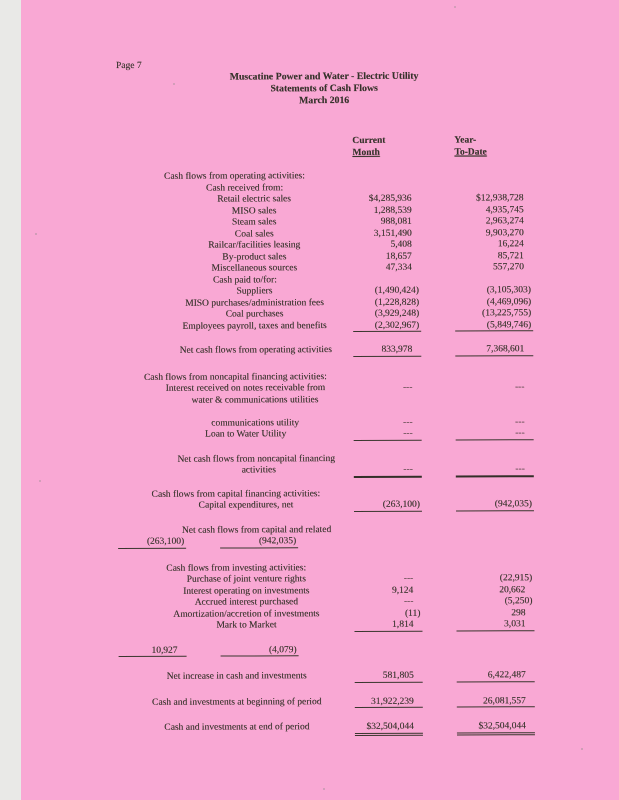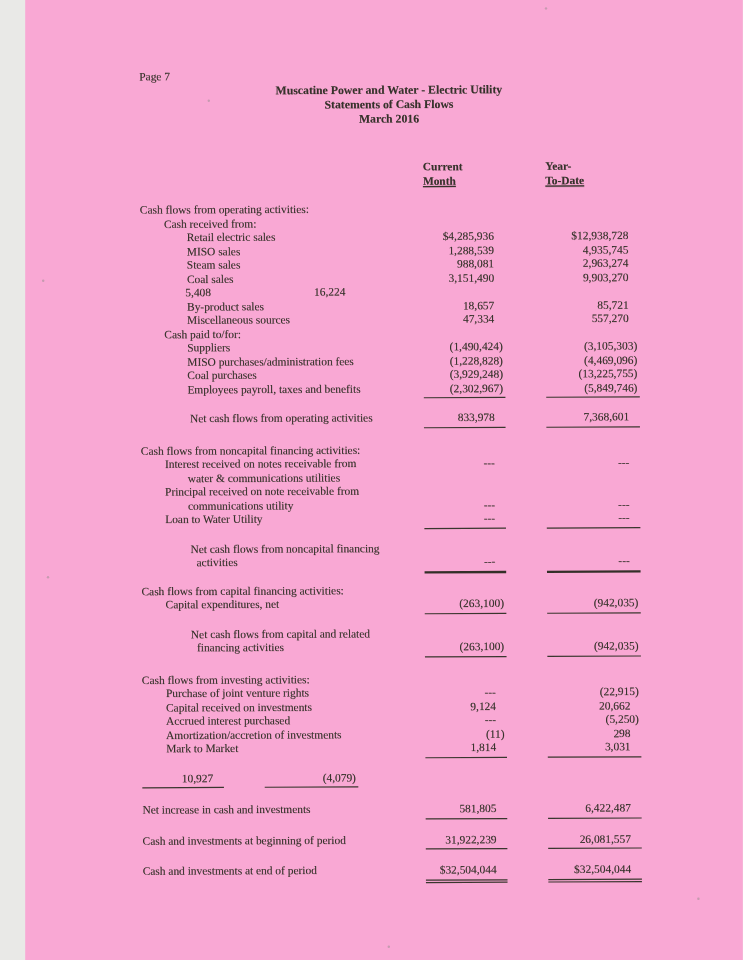--- a/index.html
+++ b/index.html
@@ -60,20 +60,21 @@
     display: flex;
     align-items: baseline;
     font-size: 9.5px;
     line-height: 11.5px;
     height: 11.5px;
   }
   .lbl {
     flex: 1;
     white-space: nowrap;
     overflow: visible;
+    text-align: center;
   }
   .i0 { padding-left: 0; }
   .i1 { padding-left: 20px; }
   .i2 { padding-left: 39px; }
   .i3 { padding-left: 41px; }
   .i4 { padding-left: 46px; }
   .val {
     width: 68px;
     text-align: right;
     padding-right: 9px;
@@ -159,20 +160,21 @@
           <span class="lbl i2">Steam sales</span>
           <span class="val col1">988,081</span>
           <span class="val col2">2,963,274</span>
         </div>
         <div class="srow">
           <span class="lbl i2">Coal sales</span>
           <span class="val col1">3,151,490</span>
           <span class="val col2">9,903,270</span>
         </div>
         <div class="srow">
+          <span class="lbl i2">Railcar/facilities leasing</span>
           <span class="val col1">5,408</span>
           <span class="val col2">16,224</span>
         </div>
         <div class="srow">
           <span class="lbl i2">By-product sales</span>
           <span class="val col1">18,657</span>
           <span class="val col2">85,721</span>
         </div>
         <div class="srow">
           <span class="lbl i2">Miscellaneous sources</span>
@@ -218,21 +220,20 @@
           <span class="lbl i1">Interest received on notes receivable from</span>
           <span class="val col1">---</span>
           <span class="val col2">---</span>
         </div>
         <div class="srow">
           <span class="lbl i2">water &amp; communications utilities</span>
           <span class="val col1"></span>
           <span class="val col2"></span>
         </div>
         <div class="srow">
-          <span class="lbl i1">Principal received on note receivable from</span>
           <span class="val col1"></span>
           <span class="val col2"></span>
         </div>
         <div class="srow">
           <span class="lbl i2">communications utility</span>
           <span class="val col1">---</span>
           <span class="val col2">---</span>
         </div>
         <div class="srow">
           <span class="lbl i1">Loan to Water Utility</span>
@@ -258,36 +259,35 @@
           <span class="lbl i1">Capital expenditures, net</span>
           <span class="val col1 rule-single paren">(263,100)</span>
           <span class="val col2 rule-single paren">(942,035)</span>
         </div>
         <div class="srow" style="margin-top: 13px;">
           <span class="lbl i3">Net cash flows from capital and related</span>
           <span class="val col1"></span>
           <span class="val col2"></span>
         </div>
         <div class="srow">
-          <span class="lbl i4">financing activities</span>
           <span class="val col1 rule-single paren">(263,100)</span>
           <span class="val col2 rule-single paren">(942,035)</span>
         </div>
         <div class="srow" style="margin-top: 15px;">
           <span class="lbl i0">Cash flows from investing activities:</span>
           <span class="val col1"></span>
           <span class="val col2"></span>
         </div>
         <div class="srow">
           <span class="lbl i1">Purchase of joint venture rights</span>
           <span class="val col1">---</span>
           <span class="val col2 paren">(22,915)</span>
         </div>
         <div class="srow">
-          <span class="lbl i1">Capital received on investments</span>
+          <span class="lbl i1">Interest operating on investments</span>
           <span class="val col1">9,124</span>
           <span class="val col2">20,662</span>
         </div>
         <div class="srow">
           <span class="lbl i1">Accrued interest purchased</span>
           <span class="val col1">---</span>
           <span class="val col2 paren">(5,250)</span>
         </div>
         <div class="srow">
           <span class="lbl i1">Amortization/accretion of investments</span>

